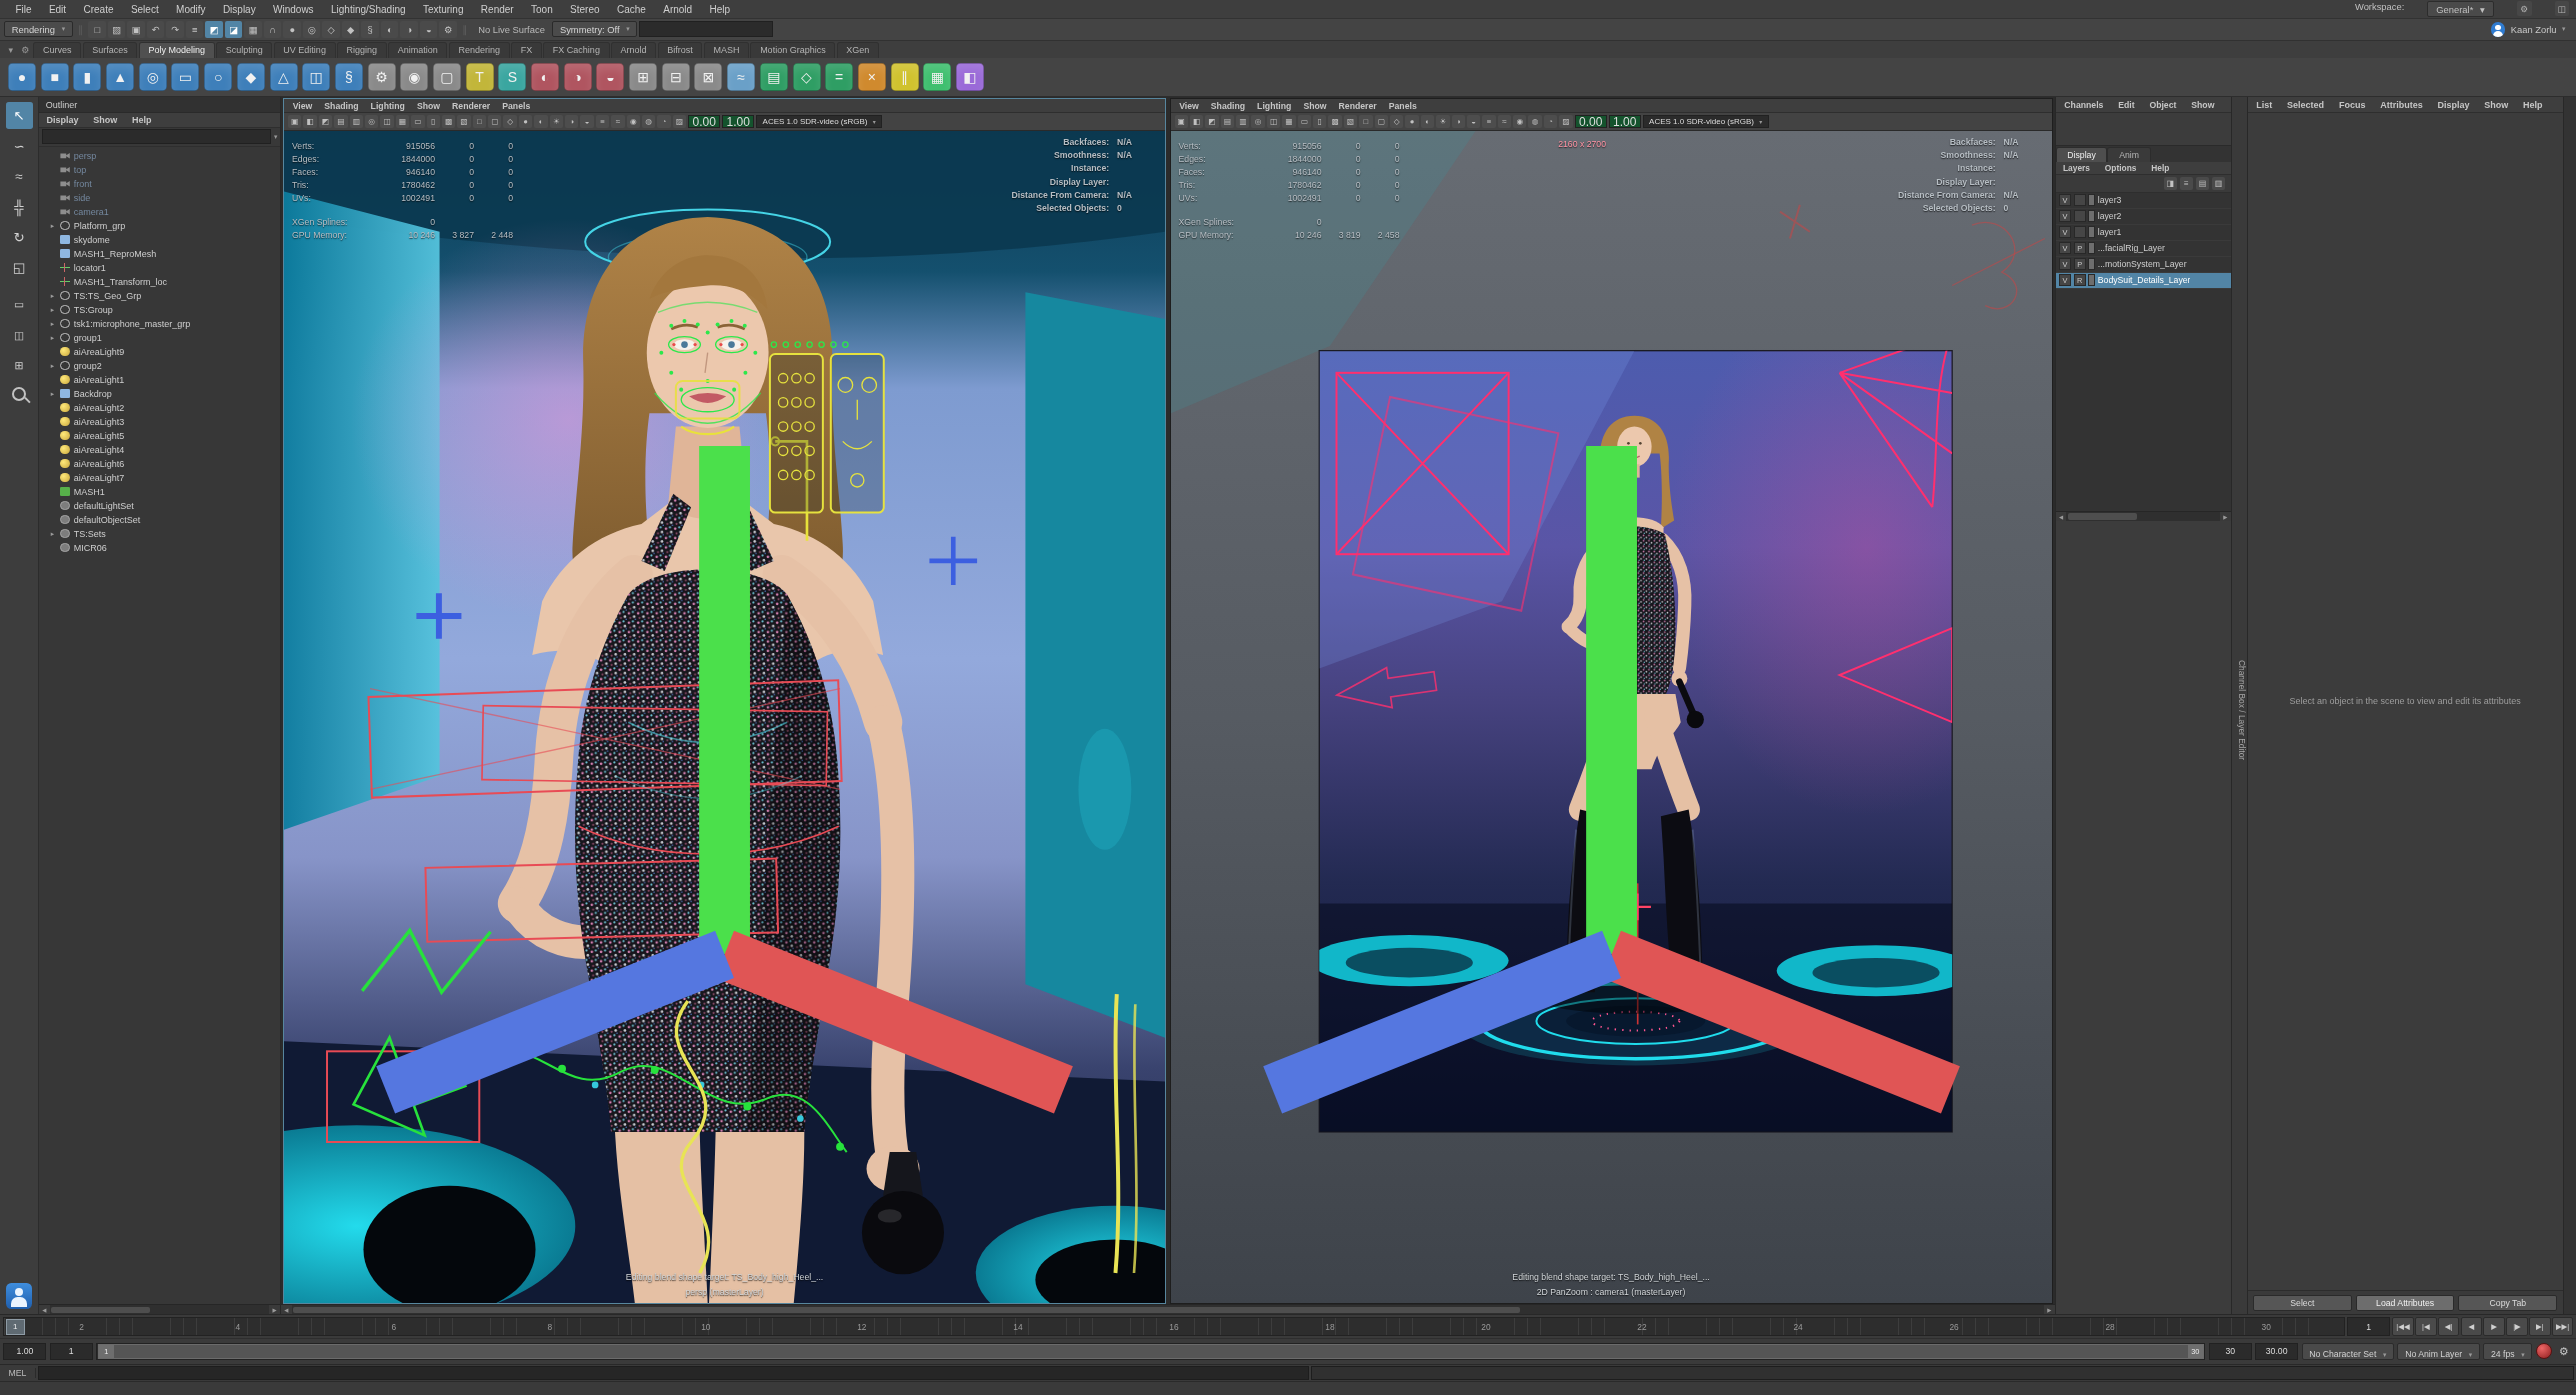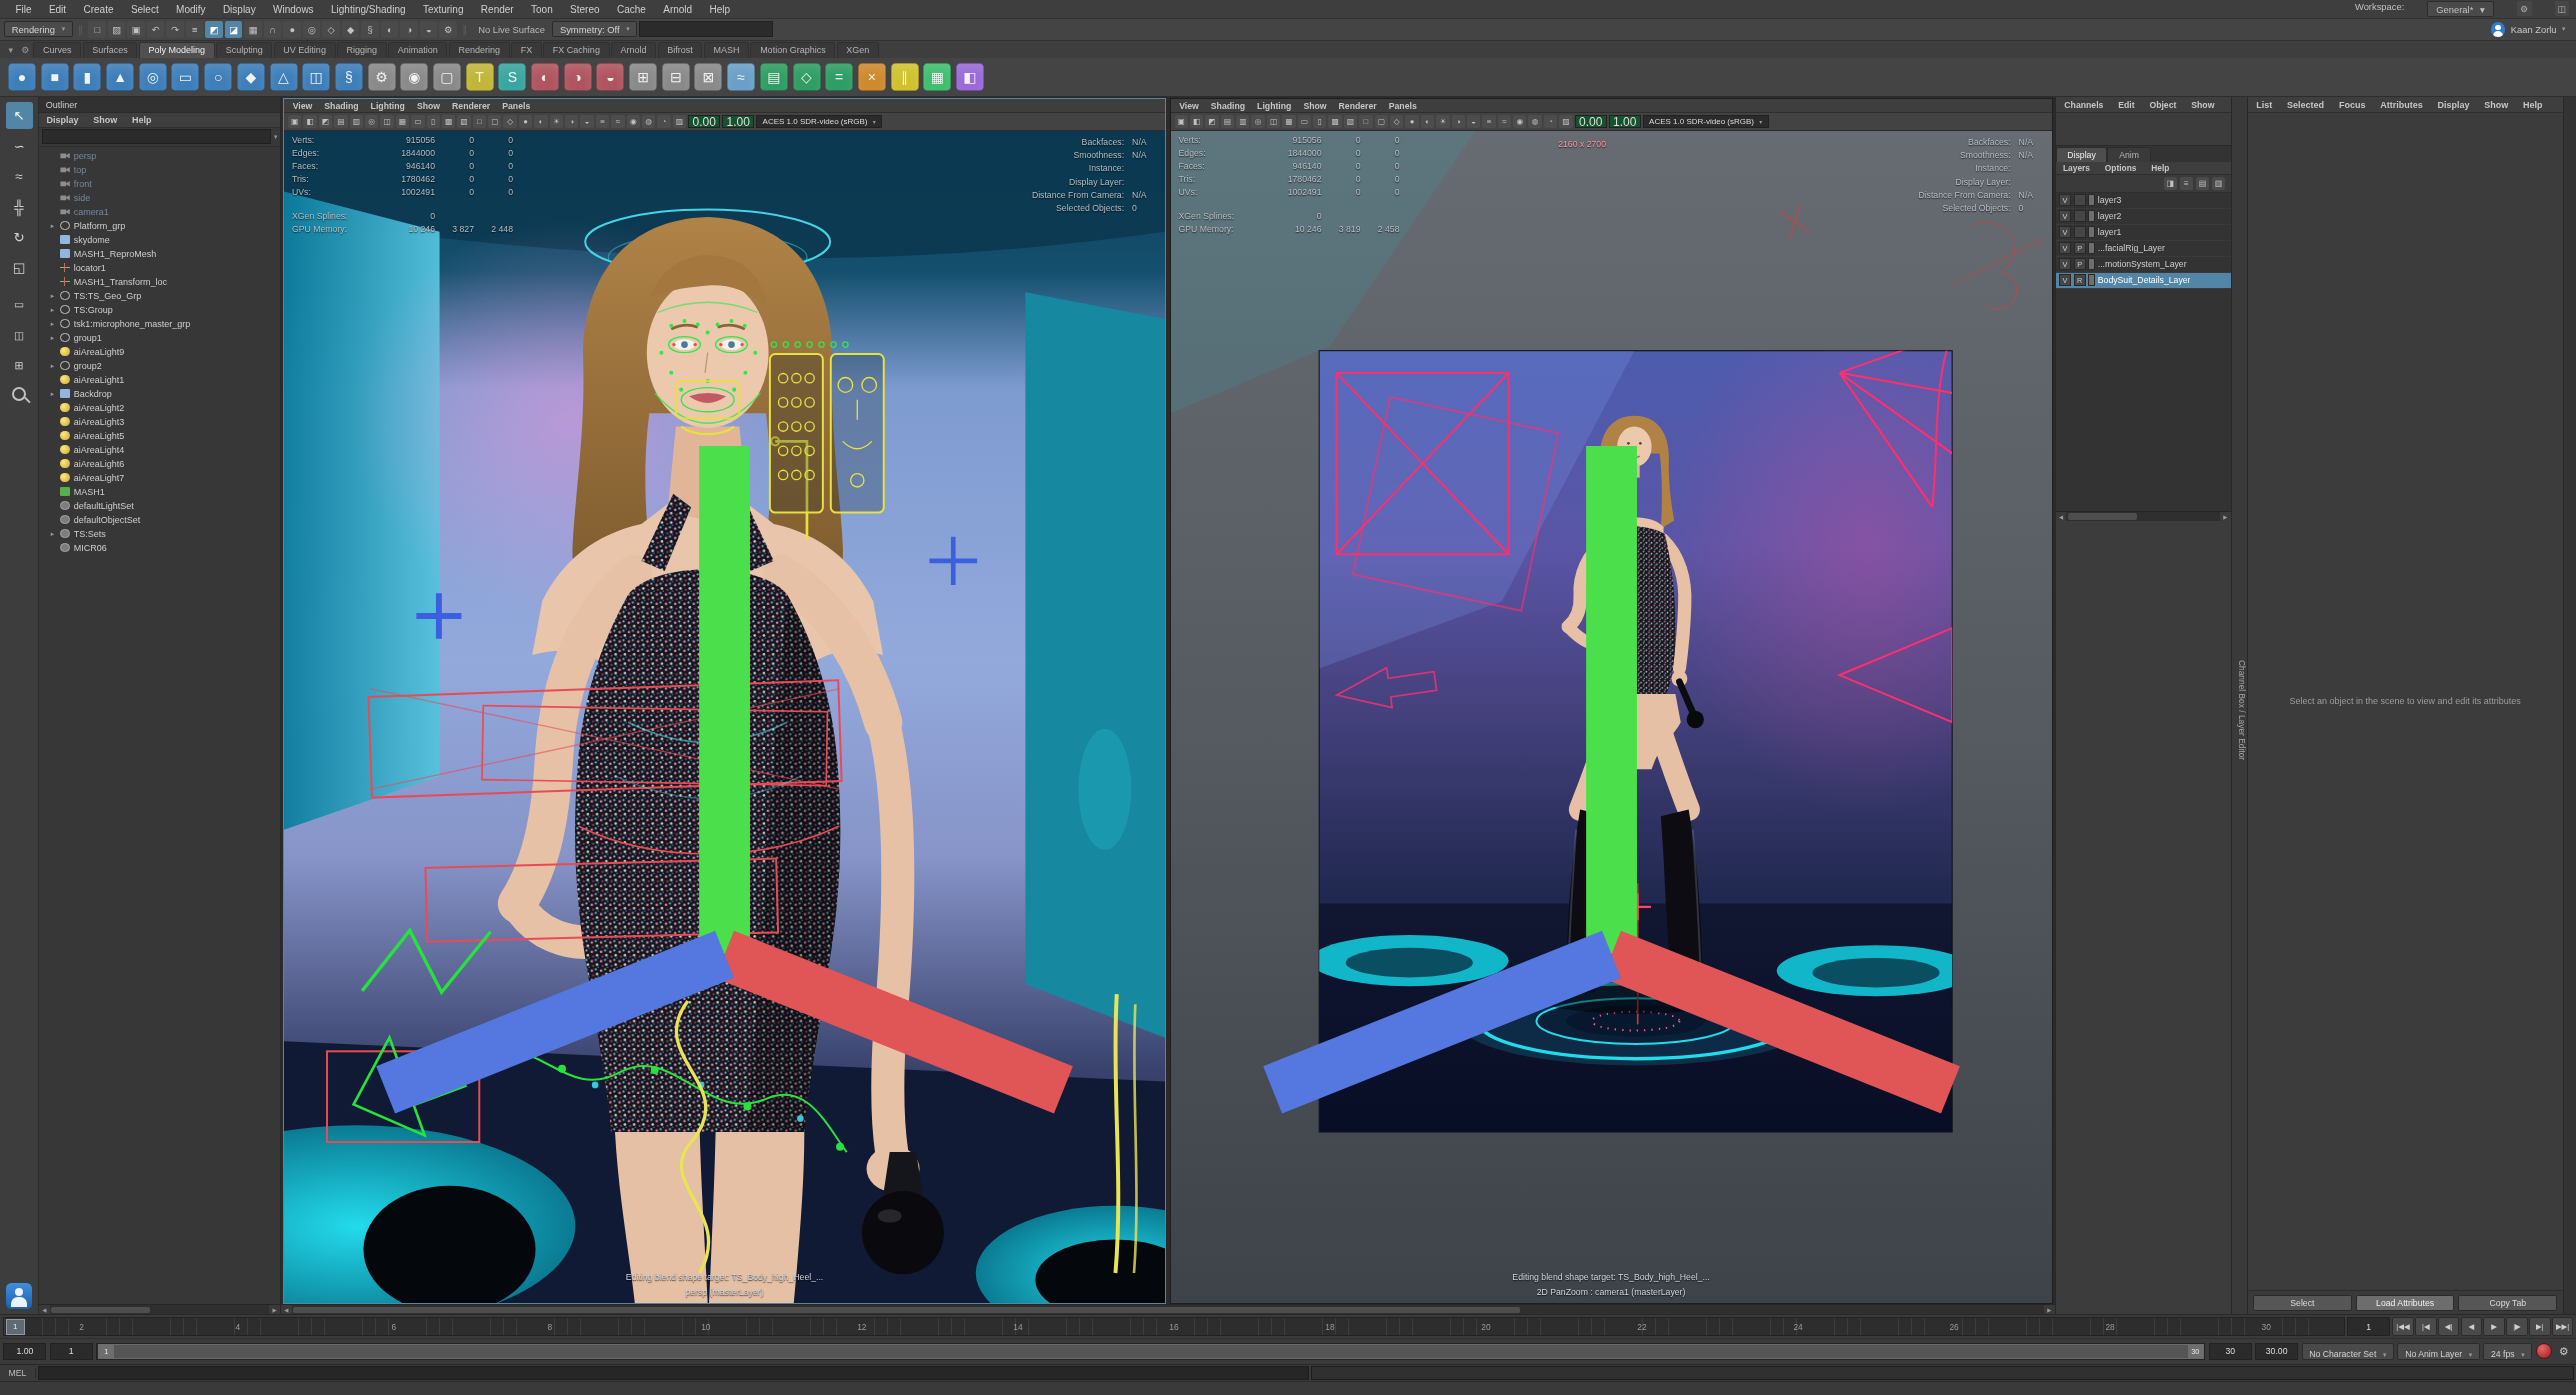--- a/index.html
+++ b/index.html
@@ -80,27 +80,27 @@
   .vp.active{border-color:#57869e;}
   .vp-menus{height:14.8px;background:#3e3e3e;display:flex;align-items:center;padding-left:2.7px;font-size:8.7px;border-bottom:0.7px solid #2e2e2e;}
   .vp-menus .pmenu{padding:0 6px;}
   .vp-icons{height:17.5px;background:#434343;display:flex;align-items:center;gap:2px;padding:0 4px;border-bottom:0.7px solid #2a2a2a;}
   .vp-ico{width:13.4px;height:13.4px;background:#4d4d4d;border-radius:2px;display:flex;align-items:center;justify-content:center;color:#c0c0c0;font-size:7.7px;flex:0 0 13.4px;}
   .vp-num{width:32px;height:13.4px;background:#14532d;border:0.7px solid #212121;display:flex;align-items:center;justify-content:center;font-size:12px;color:#ddd;}
   .vp-cs{height:13.4px;padding:0 5.4px;background:#2b2b2b;border:0.7px solid #212121;display:flex;align-items:center;gap:5.4px;font-size:8px;color:#ddd;white-space:nowrap;}
   .vp-canvas{flex:1;position:relative;overflow:hidden;background:#000;}
   .vp-canvas svg{position:absolute;inset:0;width:100%;height:100%;}
   .hud{position:absolute;font-size:8.7px;color:#b7bec4;line-height:1.5;text-shadow:0 0.7px 1.3px rgba(0,0,0,.7);}
-  .hud-stats{left:8px;top:3px;}
+  .hud-stats{left:8px;top:9px;}
   .hud-row{display:flex;}
   .hud-stats .hl{width:81px;}
   .hud-stats .hv{width:62px;text-align:right;}
   .hud-stats .hv+.hv{width:39px;}
   .hud-stats .gap{height:10.7px;}
-  .hud-right{right:5px;top:5.4px;}
+  .hud-right{right:20px;top:5.4px;font-weight:bold;}
   .hud-right .hud-row{justify-content:flex-end;gap:8px;}
   .hud-right .hv{width:28px;}
   .vp-status{position:absolute;bottom:21.5px;left:0;right:0;text-align:center;font-size:8.7px;color:#d2d6d9;text-shadow:0 0.7px 1.3px rgba(0,0,0,.8);}
   .vp-camname{position:absolute;bottom:6.7px;left:0;right:0;text-align:center;font-size:8.7px;color:#d2d6d9;text-shadow:0 0.7px 1.3px rgba(0,0,0,.8);}
   .vp-res{position:absolute;top:8px;left:44%;font-size:8.7px;color:#ff93a4;text-shadow:0 0.7px 1.3px rgba(0,0,0,.7);}
   .axis{position:absolute;left:10.7px;bottom:10.7px;width:35px;height:35px;}
 
   
   #channelcol{width:176px;background:#3c3c3c;border-left:0.7px solid #282828;display:flex;flex-direction:column;font-size:8.7px;gap:32px;}
   .cb-menus{height:16px;display:flex;align-items:center;padding:0 1.3px;background:#3e3e3e;border-bottom:0.7px solid #2e2e2e;}

